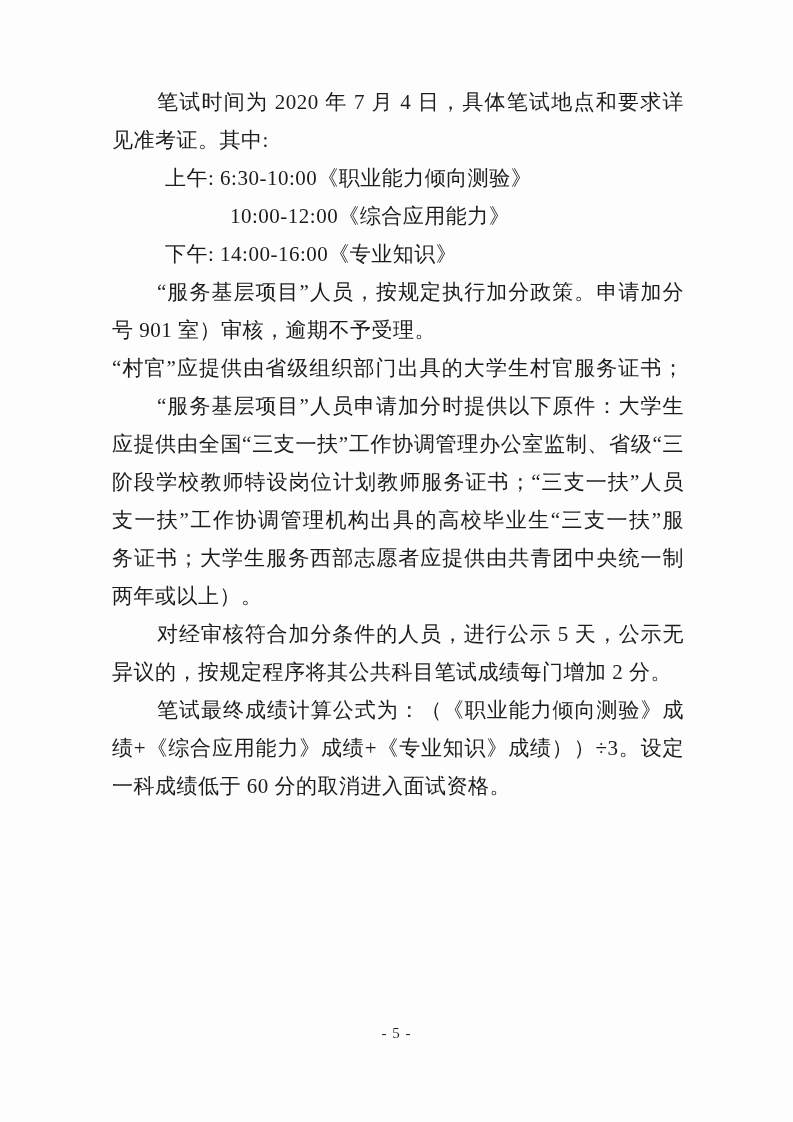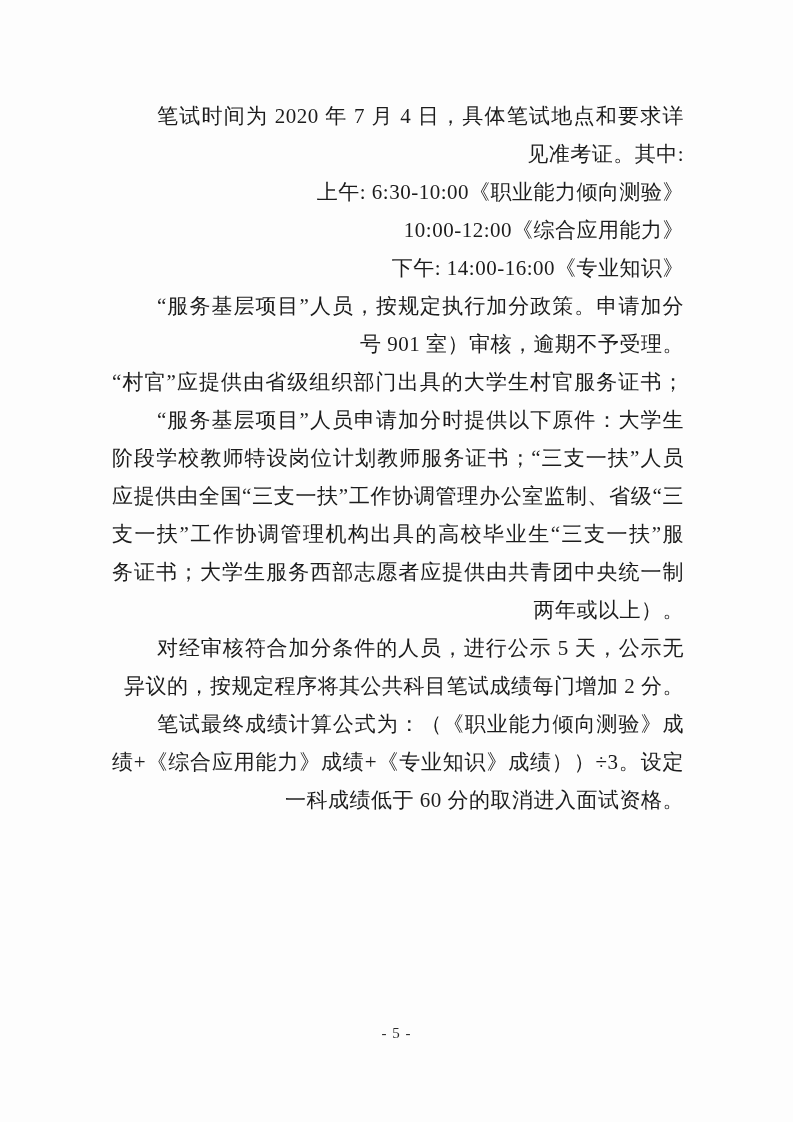--- a/index.html
+++ b/index.html
@@ -11,30 +11,30 @@
     height: 1122px;
     position: relative;
     background: #fdfdfd;
     font-family: "Liberation Serif", "DejaVu Serif", serif;
     color: #1c1c1c;
     overflow: hidden;
   }
   .doc-body {
     position: absolute;
     left: 112px;
-    top: 97px;
+    top: 83px;
     width: 572px;
     font-size: 21px;
     letter-spacing: 0.5px;
   }
   .line {
     height: 38px;
     line-height: 38px;
     white-space: nowrap;
-    text-align: right;
+    text-align: left;
   }
   
   .j {
     white-space: normal;
     text-align: justify;
     text-align-last: justify;
   }
   
   .ind   { padding-left: 45px; }
   
@@ -60,22 +60,22 @@
 <div class="doc-body">
   <div class="line j ind">笔试时间为 2020 年 7 月 4 日，具体笔试地点和要求详</div>
   <div class="line">见准考证。其中:</div>
   <div class="line ind-a">上午: 6:30-10:00《职业能力倾向测验》</div>
   <div class="line ind-b">10:00-12:00《综合应用能力》</div>
   <div class="line ind-a">下午: 14:00-16:00《专业知识》</div>
   <div class="line j ind">“服务基层项目”人员，按规定执行加分政策。申请加分</div>
   <div class="line">号 901 室）审核，逾期不予受理。</div>
   <div class="line j">“村官”应提供由省级组织部门出具的大学生村官服务证书；</div>
   <div class="line j ind">“服务基层项目”人员申请加分时提供以下原件：大学生</div>
+  <div class="line j">应提供由全国“三支一扶”工作协调管理办公室监制、省级“三</div>
   <div class="line j">阶段学校教师特设岗位计划教师服务证书；“三支一扶”人员</div>
-  <div class="line j">应提供由全国“三支一扶”工作协调管理办公室监制、省级“三</div>
   <div class="line j">支一扶”工作协调管理机构出具的高校毕业生“三支一扶”服</div>
   <div class="line j">务证书；大学生服务西部志愿者应提供由共青团中央统一制</div>
   <div class="line">两年或以上）。</div>
   <div class="line j ind">对经审核符合加分条件的人员，进行公示 5 天，公示无</div>
   <div class="line">异议的，按规定程序将其公共科目笔试成绩每门增加 2 分。</div>
   <div class="line j ind">笔试最终成绩计算公式为：（《职业能力倾向测验》成</div>
   <div class="line j">绩+《综合应用能力》成绩+《专业知识》成绩））÷3。设定</div>
   <div class="line">一科成绩低于 60 分的取消进入面试资格。</div>
 </div>
 

